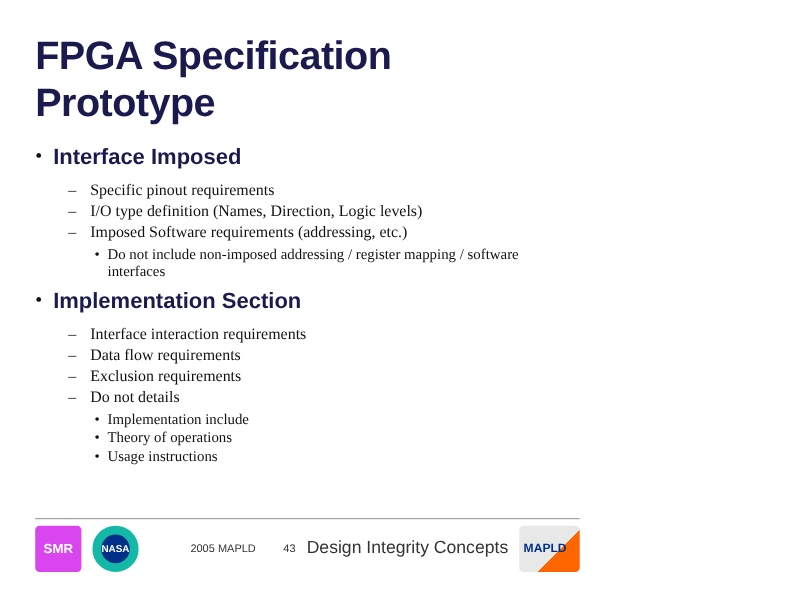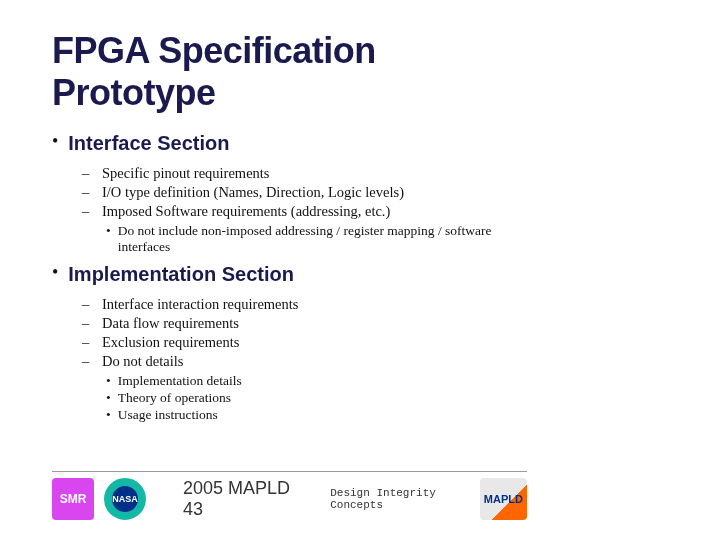--- a/index.html
+++ b/index.html
@@ -9,21 +9,21 @@
       background: #ffffff;
       font-family: 'Times New Roman', Times, serif;
       overflow: hidden;
       position: relative;
     }
 
     .slide {
       width: 577px;
       height: 540px;
       background: #ffffff;
-      padding: 30px 50px 20px 52px;
+      padding: 30px 50px 20px 32px;
       display: flex;
       flex-direction: column;
     }
 
     .slide-title {
       font-size: 36px;
       font-weight: bold;
       color: #1a1a4e;
       margin-bottom: 18px;
       font-family: Arial, Helvetica, sans-serif;
@@ -135,36 +135,36 @@
       align-items: center;
       justify-content: center;
       font-size: 9px;
       font-weight: bold;
       color: white;
       font-family: Arial, sans-serif;
       border: 8px solid #14b8a6;
     }
 
     .footer-page {
-      font-size: 18px;
+      font-size: 10px;
       color: #333;
       font-family: Arial, sans-serif;
       margin-left: 37px;
     }
 
     .footer-right {
       display: flex;
       align-items: center;
       gap: 10px;
     }
 
     .footer-text-right {
-      font-size: 11px;
+      font-size: 16px;
       color: #333;
-      font-family: Liberation Mono, monospace;
+      font-family: Liberation Sans, sans-serif;
     }
 
     
     .mapld-logo {
       width: 55px;
       height: 42px;
       background: linear-gradient(135deg, #e8e8e8 60%, #ff6600 60%);
       border-radius: 4px;
       display: flex;
       align-items: center;
@@ -195,21 +195,21 @@
 
 <div class="slide">
 
   <div class="slide-title">FPGA Specification Prototype</div>
 
   <div class="content">
 
     <div class="section-block">
       <div class="section-bullet">
         <span class="bullet-dot">•</span>
-        <span class="section-label">Interface Section</span>
+        <span class="section-label">Interface Imposed</span>
       </div>
       <div class="sub-list">
         <div class="sub-item">
           <span class="sub-item-dash">–</span>
           <span>Specific pinout requirements</span>
         </div>
         <div class="sub-item">
           <span class="sub-item-dash">–</span>
           <span>I/O type definition (Names, Direction, Logic levels)</span>
         </div>
@@ -244,21 +244,21 @@
           <span class="sub-item-dash">–</span>
           <span>Exclusion requirements</span>
         </div>
         <div class="sub-item">
           <span class="sub-item-dash">–</span>
           <span>Do not details</span>
         </div>
         <div class="nested-list">
           <div class="nested-item">
             <span class="nested-dot">•</span>
-            <span>Implementation details</span>
+            <span>Implementation include</span>
           </div>
           <div class="nested-item">
             <span class="nested-dot">•</span>
             <span>Theory of operations</span>
           </div>
           <div class="nested-item">
             <span class="nested-dot">•</span>
             <span>Usage instructions</span>
           </div>
         </div>

